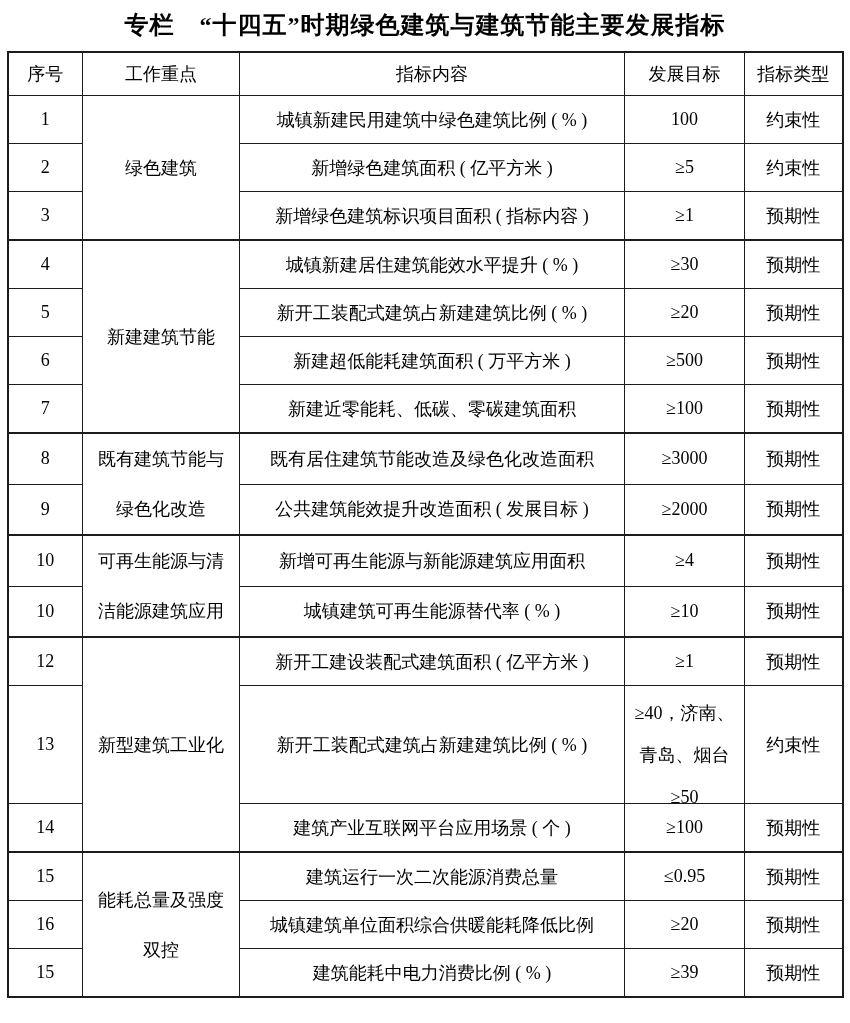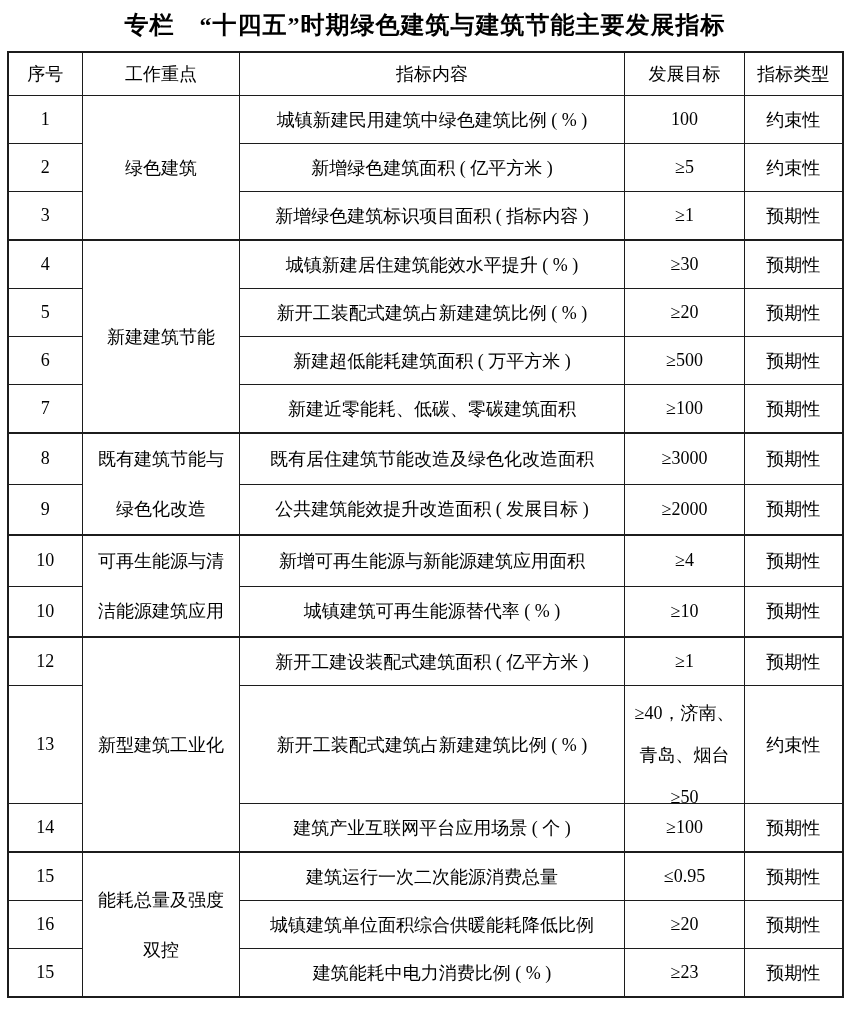--- a/index.html
+++ b/index.html
@@ -167,18 +167,18 @@
       </tr>
       <tr>
         <td>16</td>
         <td>城镇建筑单位面积综合供暖能耗降低比例</td>
         <td>≥20</td>
         <td>预期性</td>
       </tr>
       <tr>
         <td>15</td>
         <td>建筑能耗中电力消费比例 ( % )</td>
-        <td>≥23</td>
+        <td>≥39</td>
         <td>预期性</td>
       </tr>
     </tbody>
   </table>
 </div>
 
 </body></html>

